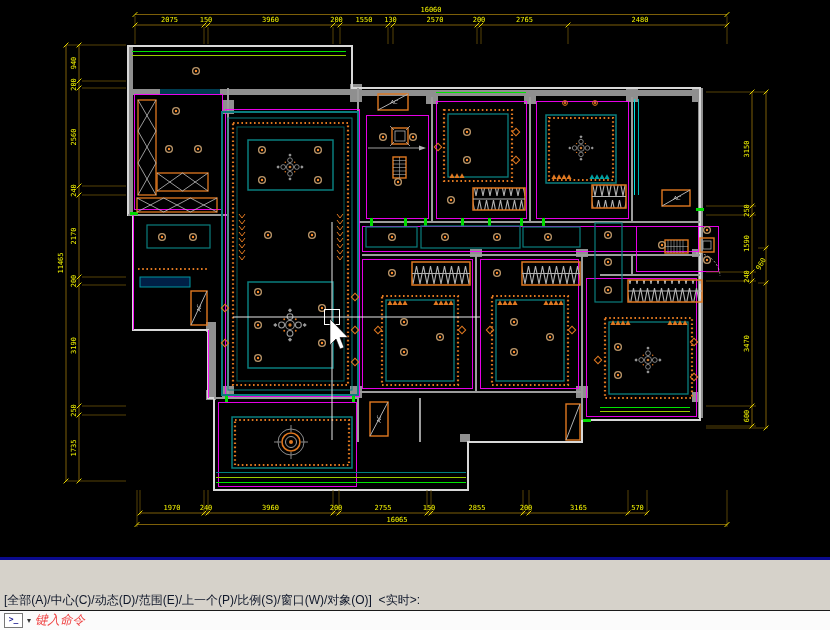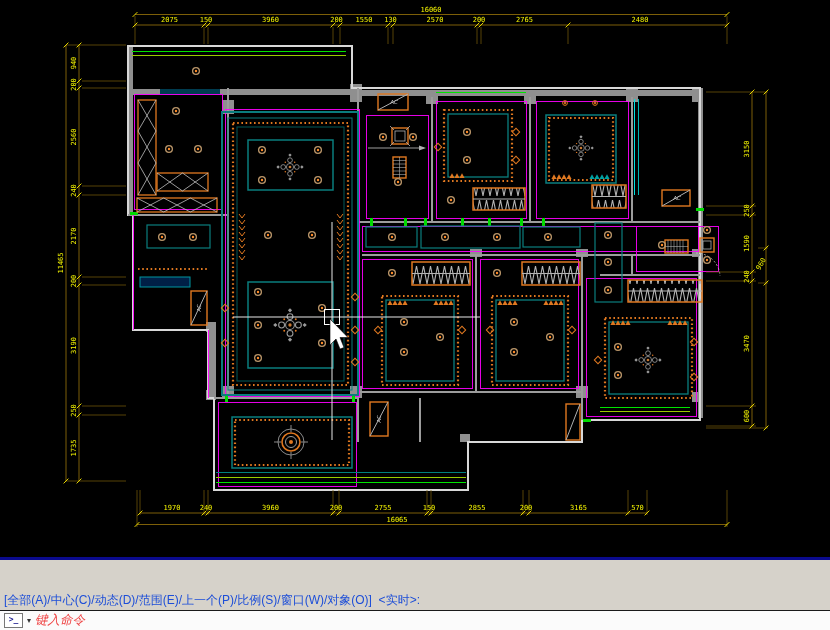--- a/index.html
+++ b/index.html
@@ -3,21 +3,21 @@
 <meta charset="utf-8">
 <style>
   html,body{margin:0;padding:0;background:#000;}
   .screen{width:830px;height:630px;display:flex;flex-direction:column;background:#000;overflow:hidden;
           font-family:"Liberation Sans",sans-serif;}
   .viewport{position:relative;width:773px;height:557px;background:#000;text-align:right;}
   svg{display:block;}
   .dimtext{fill:#f6f600;font-family:"DejaVu Sans Mono",monospace;font-size:7px;text-anchor:middle;}
   .actext{fill:#c8c8c8;font-family:"DejaVu Sans",sans-serif;font-size:5.5px;font-style:italic;text-anchor:middle;}
   .cmd-history{box-sizing:border-box;height:53px;background:#d6d2ca;border-top:3px solid #0a0a8e;
-               padding:2px 4px 0 4px;color:#1d4ed8;font-size:12px;line-height:15.5px;white-space:pre;}
+               padding:2px 4px 0 4px;color:#0f172a;font-size:12px;line-height:15.5px;white-space:pre;}
   .cmd-input{box-sizing:border-box;height:20px;background:#fbfbfb;display:flex;align-items:center;
              padding:0 4px;gap:4px;border-top:1px solid #1a1a1a;}
   .prompt-icon{display:inline-block;width:17px;height:13px;border:1px solid #777;background:#fff;
                color:#1d1d8f;font:bold 8px/11px "DejaVu Sans Mono",monospace;text-align:center;}
   .caret{color:#333;font-size:8px;line-height:8px;}
   .placeholder{color:#ef4444;font-style:italic;font-size:12.5px;}
 </style>
 </head>
 <body>
 

